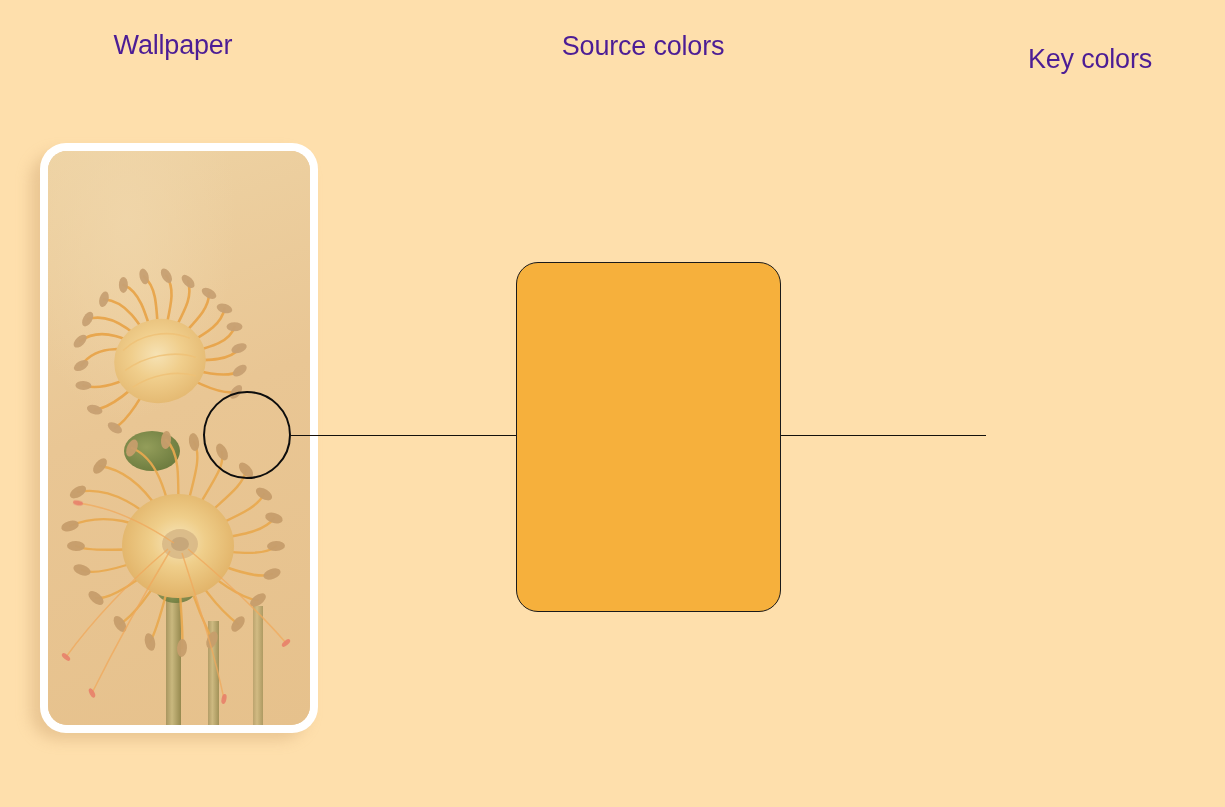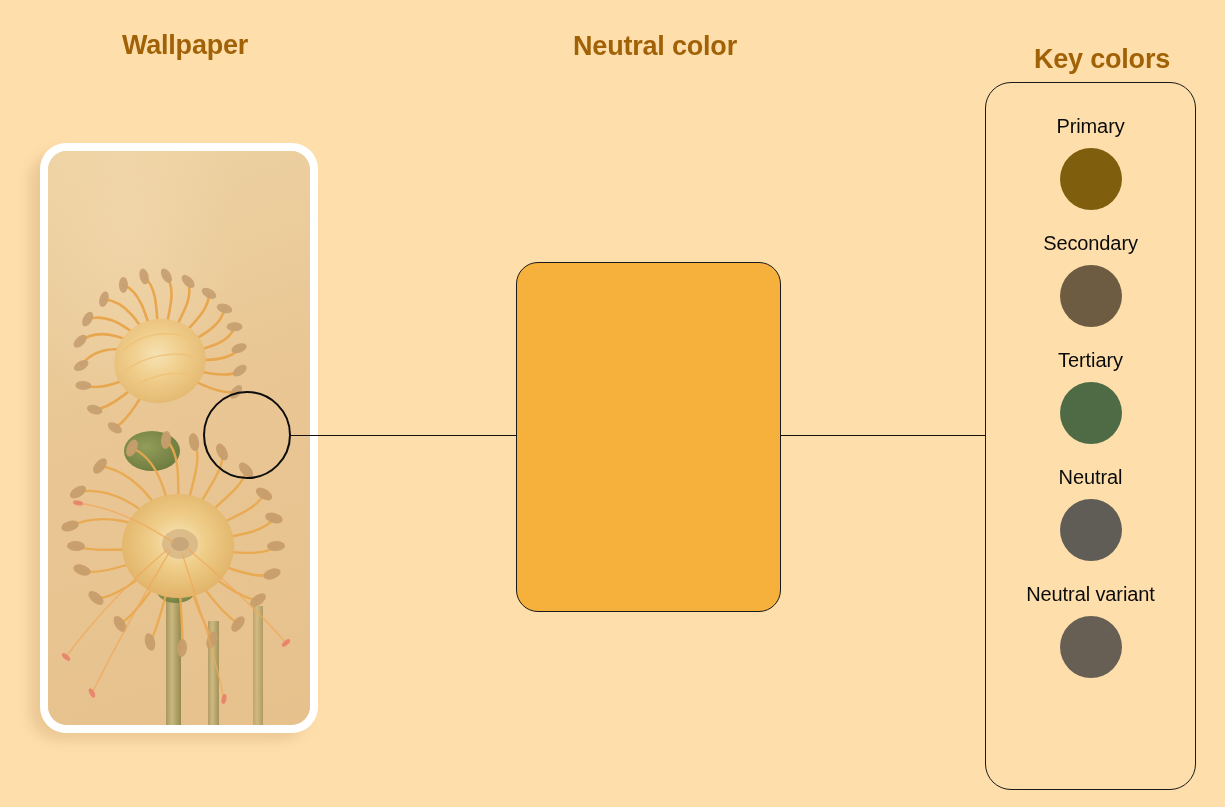--- a/index.html
+++ b/index.html
@@ -18,26 +18,25 @@
   .stage {
     position: absolute;
     inset: 0;
   }
 
   
   .heading {
     position: absolute;
     text-align: center;
     font-size: 27px;
-    font-weight: 700;
-    color: #a16207;
+    font-weight: 400;
+    color: #4c1d95;
     letter-spacing: -0.2px;
     white-space: nowrap;
     transform: translateX(-50%);
-    margin-left: 12px;
   }
   #heading-wallpaper { left: 173px; top: 30px; }
   #heading-source    { left: 643px; top: 31px; }
   #heading-key       { left: 1090px; top: 44px; }
 
   
   .phone-shadow {
     position: absolute;
     left: 30px;
     top: 152px;
@@ -145,21 +144,21 @@
     height: 62px;
     border-radius: 50%;
   }
 </style>
 </head>
 <body style="background: rgb(254, 223, 172);">
 
 <div class="stage">
 
   <div class="heading" id="heading-wallpaper">Wallpaper</div>
-  <div class="heading" id="heading-source">Neutral color</div>
+  <div class="heading" id="heading-source">Source colors</div>
   <div class="heading" id="heading-key">Key colors</div>
 
   <div class="phone-shadow"></div>
   <div class="phone-frame">
     <div class="phone-screen">
       <div class="wallpaper-art">
         <svg viewBox="0 0 262 574" preserveAspectRatio="none" aria-hidden="true">
           <defs>
             <radialGradient id="bloomTopG" cx="48%" cy="42%" r="62%">
               <stop offset="0%" stop-color="#F6E2B4"></stop>
@@ -307,36 +306,14 @@
     </div>
   </div>
 
   <div class="magnifier"></div>
 
   <div class="connector" id="connector-left"></div>
   <div class="connector" id="connector-right"></div>
 
   <div class="source-card" style="background: rgb(246, 176, 60);"></div>
 
-  <div class="key-panel">
-    <div class="key-item">
-      <div class="key-label">Primary</div>
-      <div class="key-swatch" style="background: rgb(127, 95, 14);"></div>
-    </div>
-    <div class="key-item">
-      <div class="key-label">Secondary</div>
-      <div class="key-swatch" style="background: rgb(110, 92, 66);"></div>
-    </div>
-    <div class="key-item">
-      <div class="key-label">Tertiary</div>
-      <div class="key-swatch" style="background: rgb(78, 107, 69);"></div>
-    </div>
-    <div class="key-item">
-      <div class="key-label">Neutral</div>
-      <div class="key-swatch" style="background: rgb(96, 93, 86);"></div>
-    </div>
-    <div class="key-item">
-      <div class="key-label">Neutral variant</div>
-      <div class="key-swatch" style="background: rgb(103, 95, 84);"></div>
-    </div>
-  </div>
 
 </div>
 
 </body></html>

